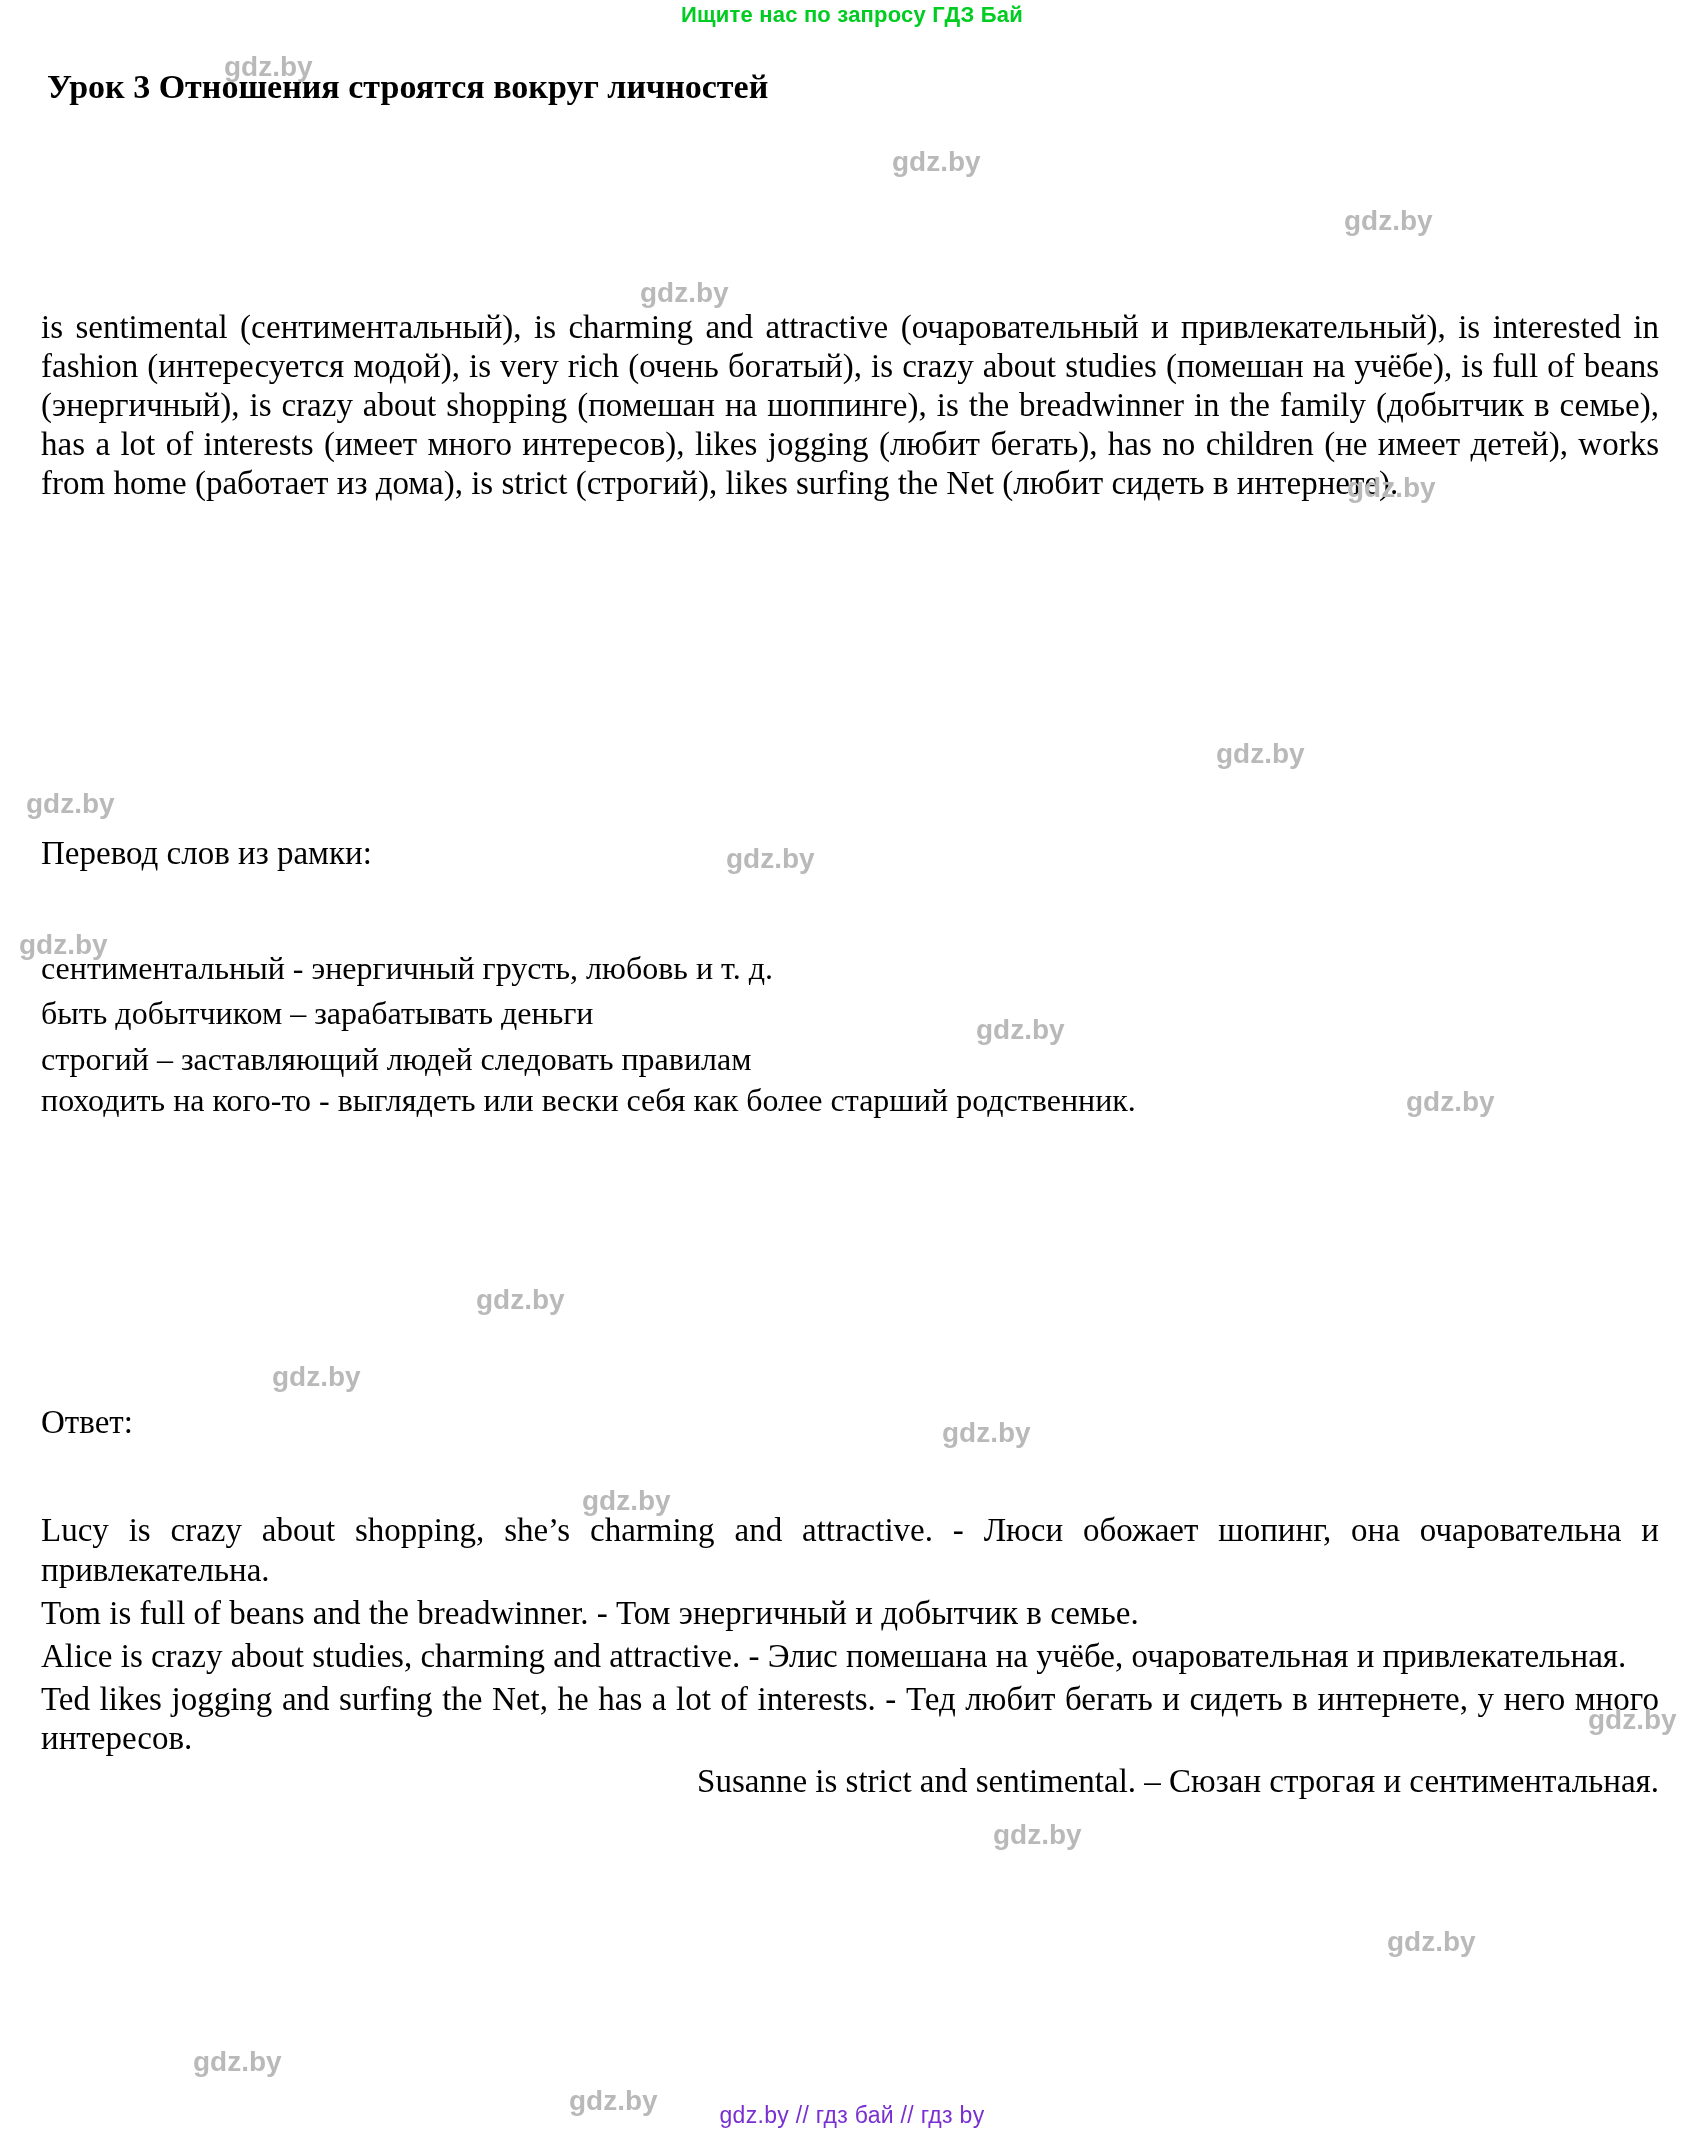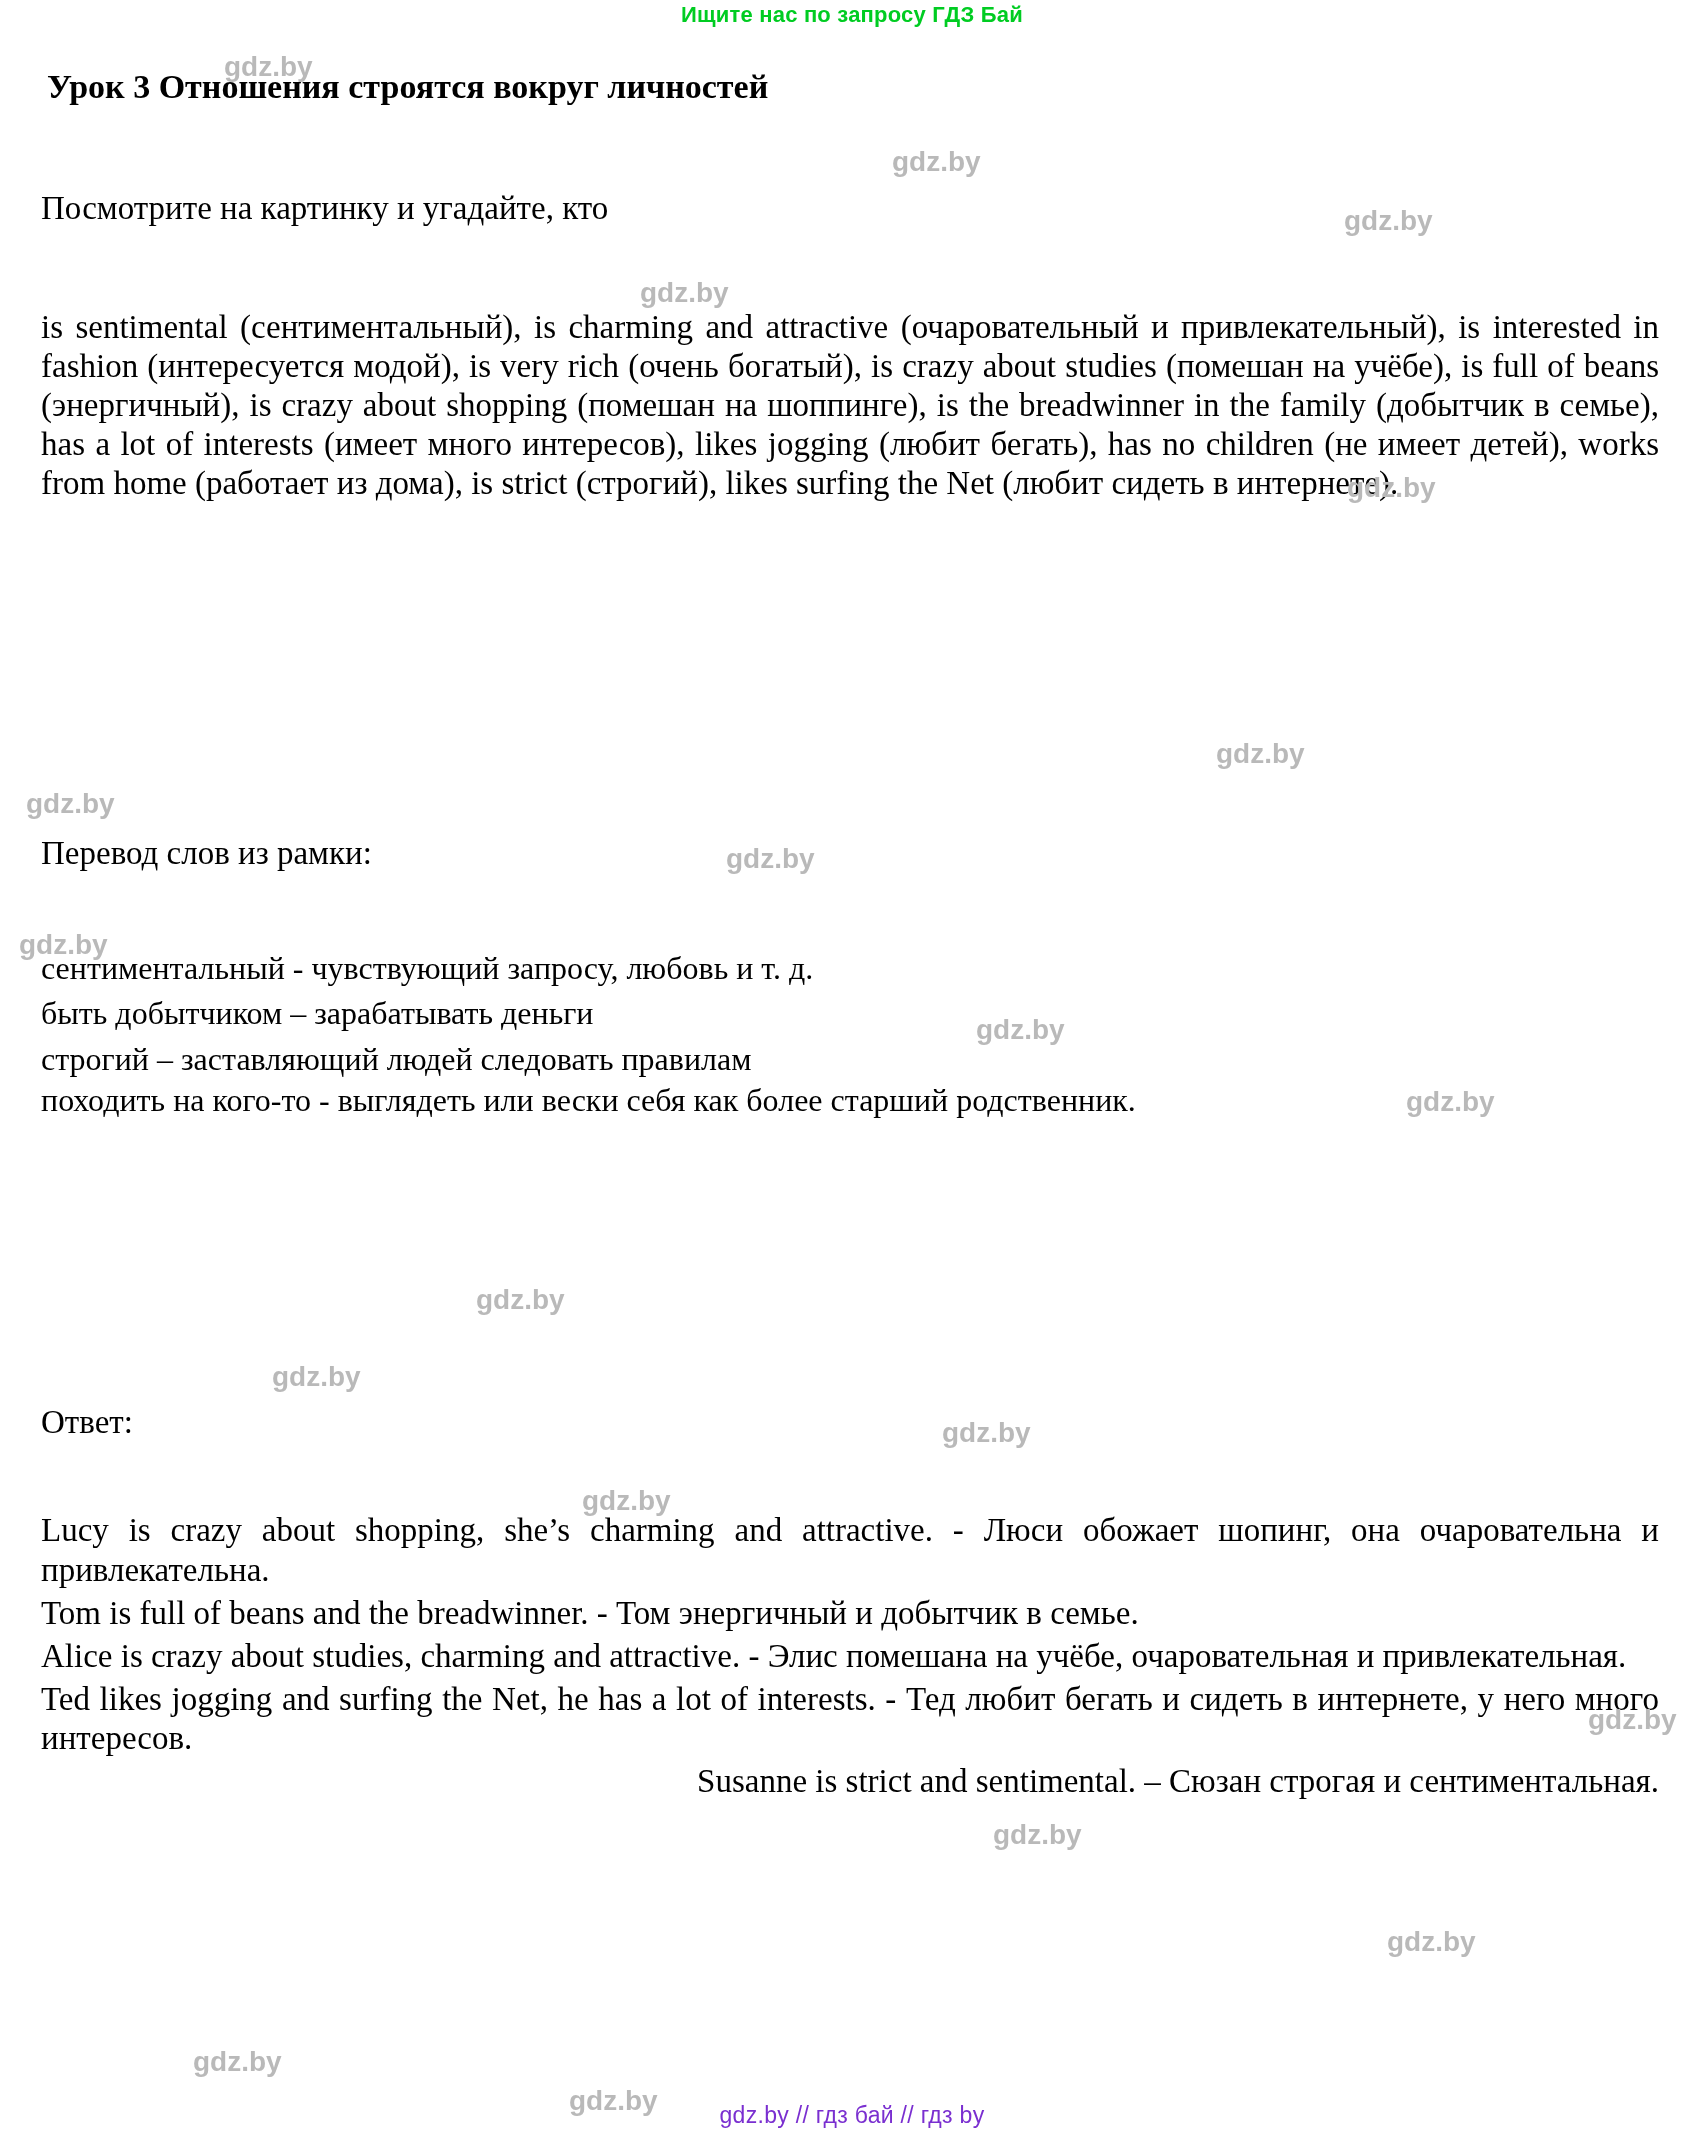--- a/index.html
+++ b/index.html
@@ -131,28 +131,27 @@
   }
 </style>
 </head>
 <body>
 
 <div class="page">
 
   <div class="top-banner">Ищите нас по запросу ГДЗ Бай</div>
 
   <div class="h-title">Урок 3 Отношения строятся вокруг личностей</div>
-  <div class="task-line">Посмотрите на картинку и угадайте, кто</div>
 
   <div class="block p-main">is sentimental (сентиментальный), is charming and attractive (очаровательный и привлекательный), is interested in fashion (интересуется модой), is very rich (очень богатый), is crazy about studies (помешан на учёбе), is full of beans (энергичный), is crazy about shopping (помешан на шоппинге), is the breadwinner in the family (добытчик в семье), has a lot of interests (имеет много интересов), likes jogging (любит бегать), has no children (не имеет детей), works from home (работает из дома), is strict (строгий), likes surfing the Net (любит сидеть в интернете).</div>
 
   <div class="lbl translation">Перевод слов из рамки:</div>
 
   <div class="wordlist">
-    <div class="wl-item">сентиментальный - чувствующий запросу, любовь и т. д.</div>
+    <div class="wl-item">сентиментальный - энергичный грусть, любовь и т. д.</div>
     <div class="wl-item">быть добытчиком – зарабатывать деньги</div>
     <div class="wl-item">строгий – заставляющий людей следовать правилам</div>
     <div class="wl-item wrapped">походить на кого-то - выглядеть или вески себя как более старший родственник.</div>
   </div>
 
   <div class="lbl answer">Ответ:</div>
 
   <div class="answers">
     <div class="ans">Lucy is crazy about shopping, she’s charming and attractive. - Люси обожает шопинг, она очаровательна и привлекательна.</div>
     <div class="ans">Tom is full of beans and the breadwinner. - Том энергичный и добытчик в семье.</div>

